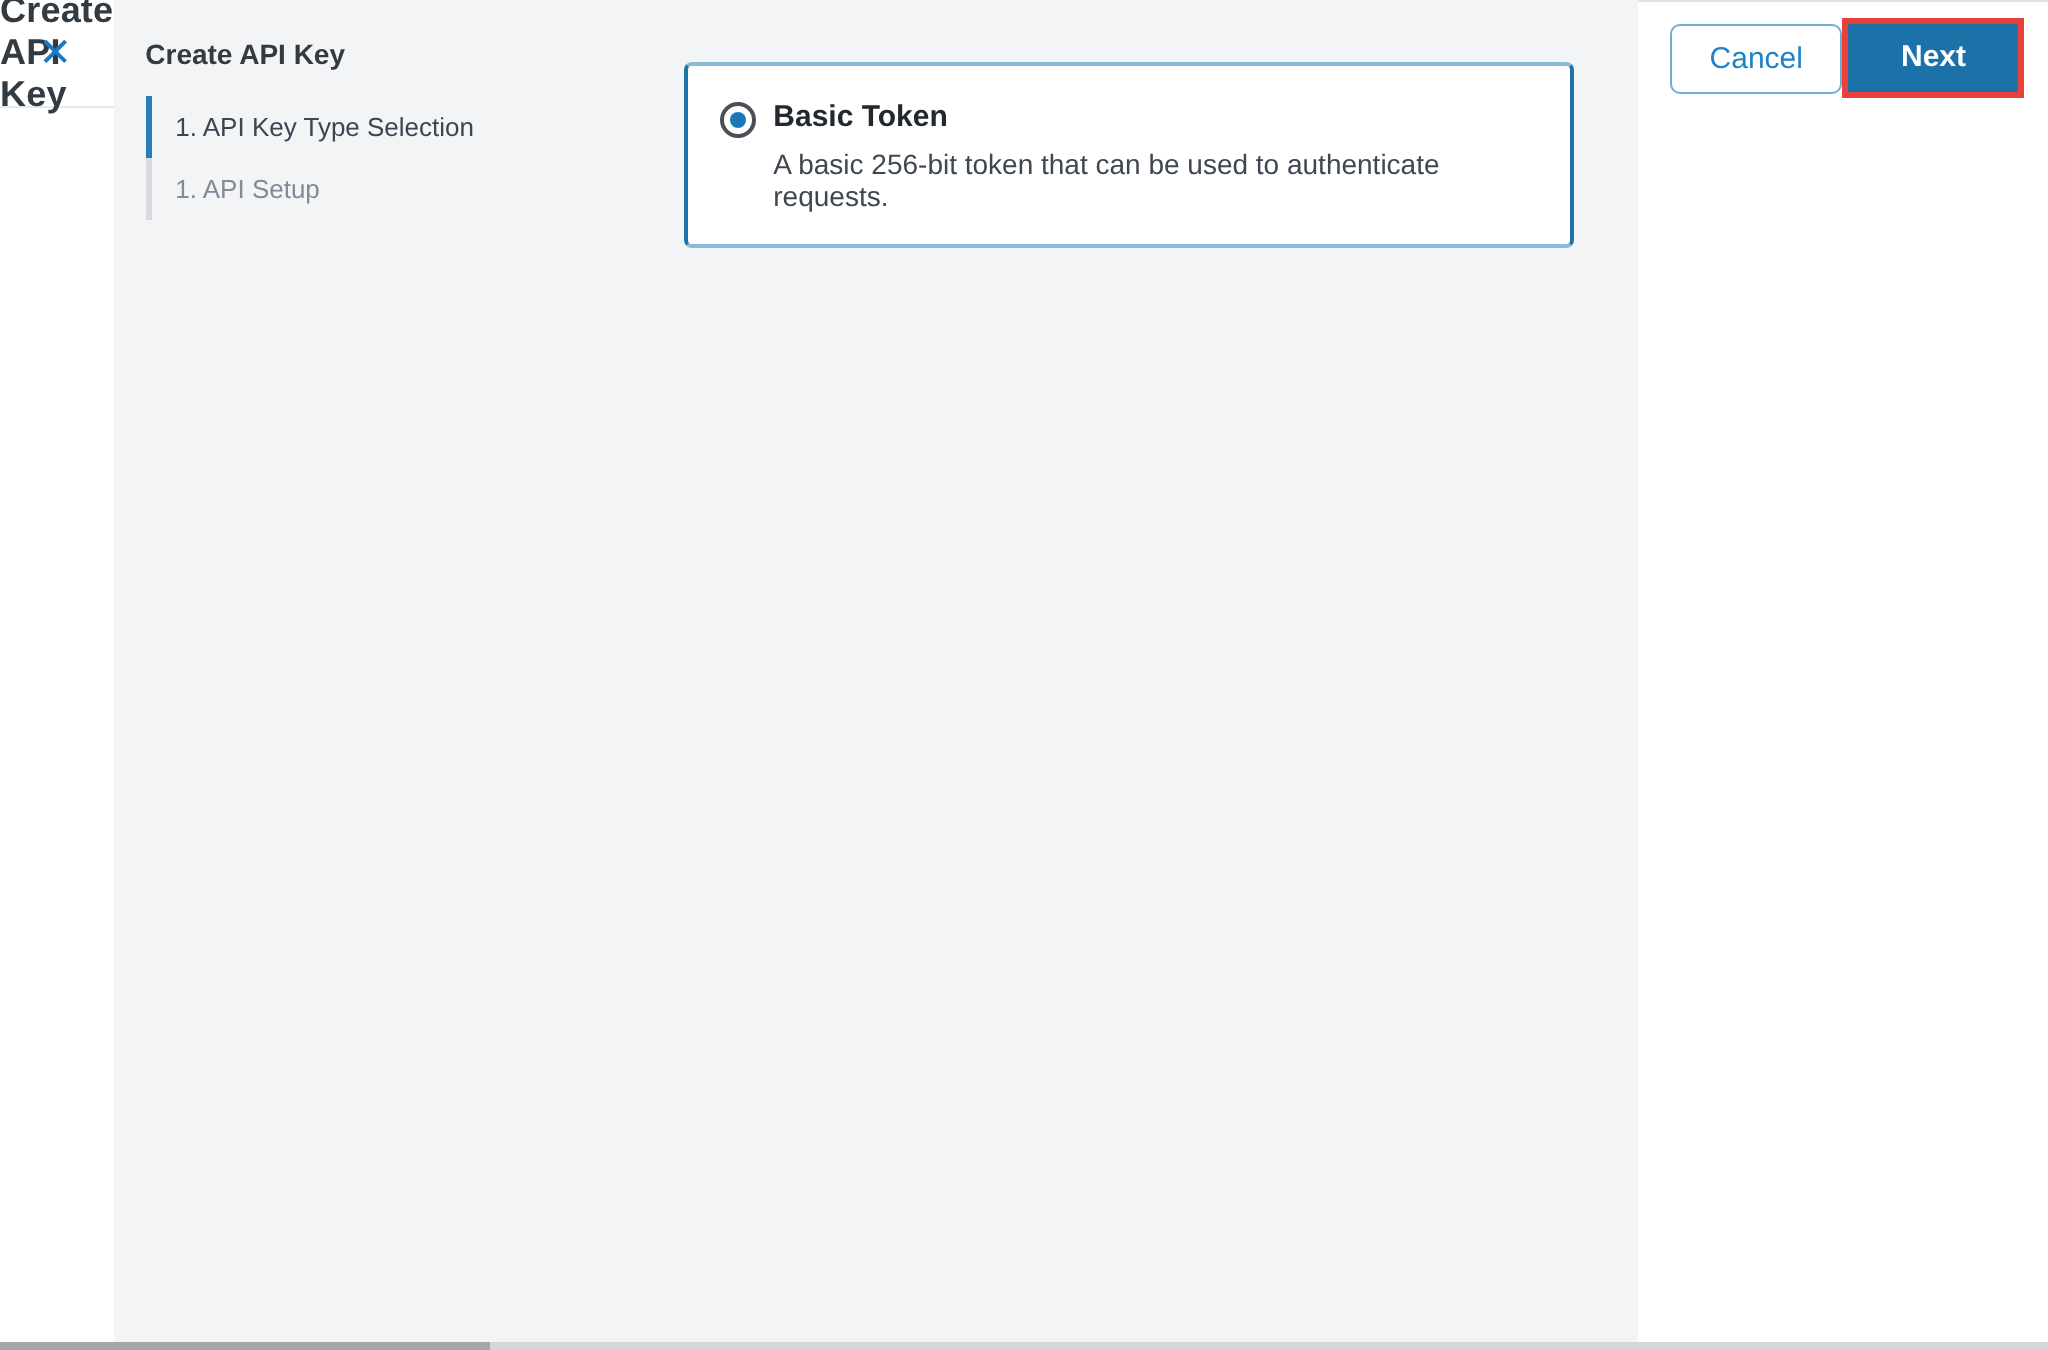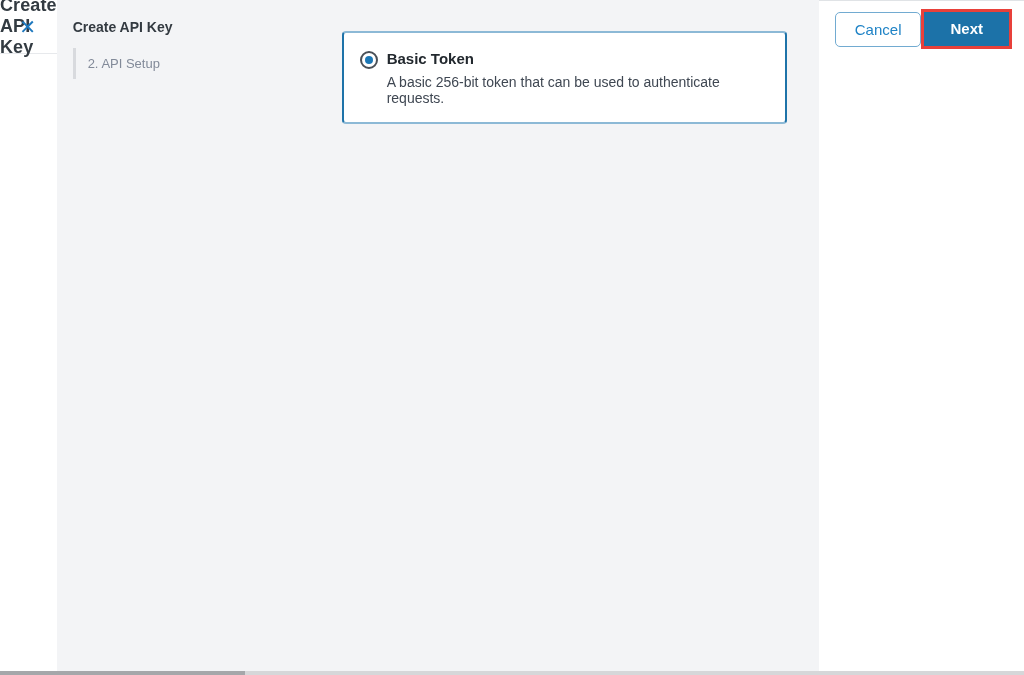--- a/index.html
+++ b/index.html
@@ -164,21 +164,22 @@
   <div class="modal-header">
     <div class="modal-title">Create API Key</div>
     <button class="close-btn">✕</button>
   </div>
 
   <div class="modal-body">
 
     <div class="wizard-sidebar">
       <div class="wizard-heading">Create API Key</div>
       <ul class="wizard-steps">
-        <li class="wizard-step">2. API Setup</li>
+        <li class="wizard-step active">1. API Key Type Selection</li>
+        <li class="wizard-step">1. API Setup</li>
       </ul>
     </div>
 
     <div class="wizard-content">
       <div class="option-card">
         <span class="radio">
           <span class="dot"></span>
         </span>
         <div class="option-texts">
           <div class="option-label">Basic Token</div>

